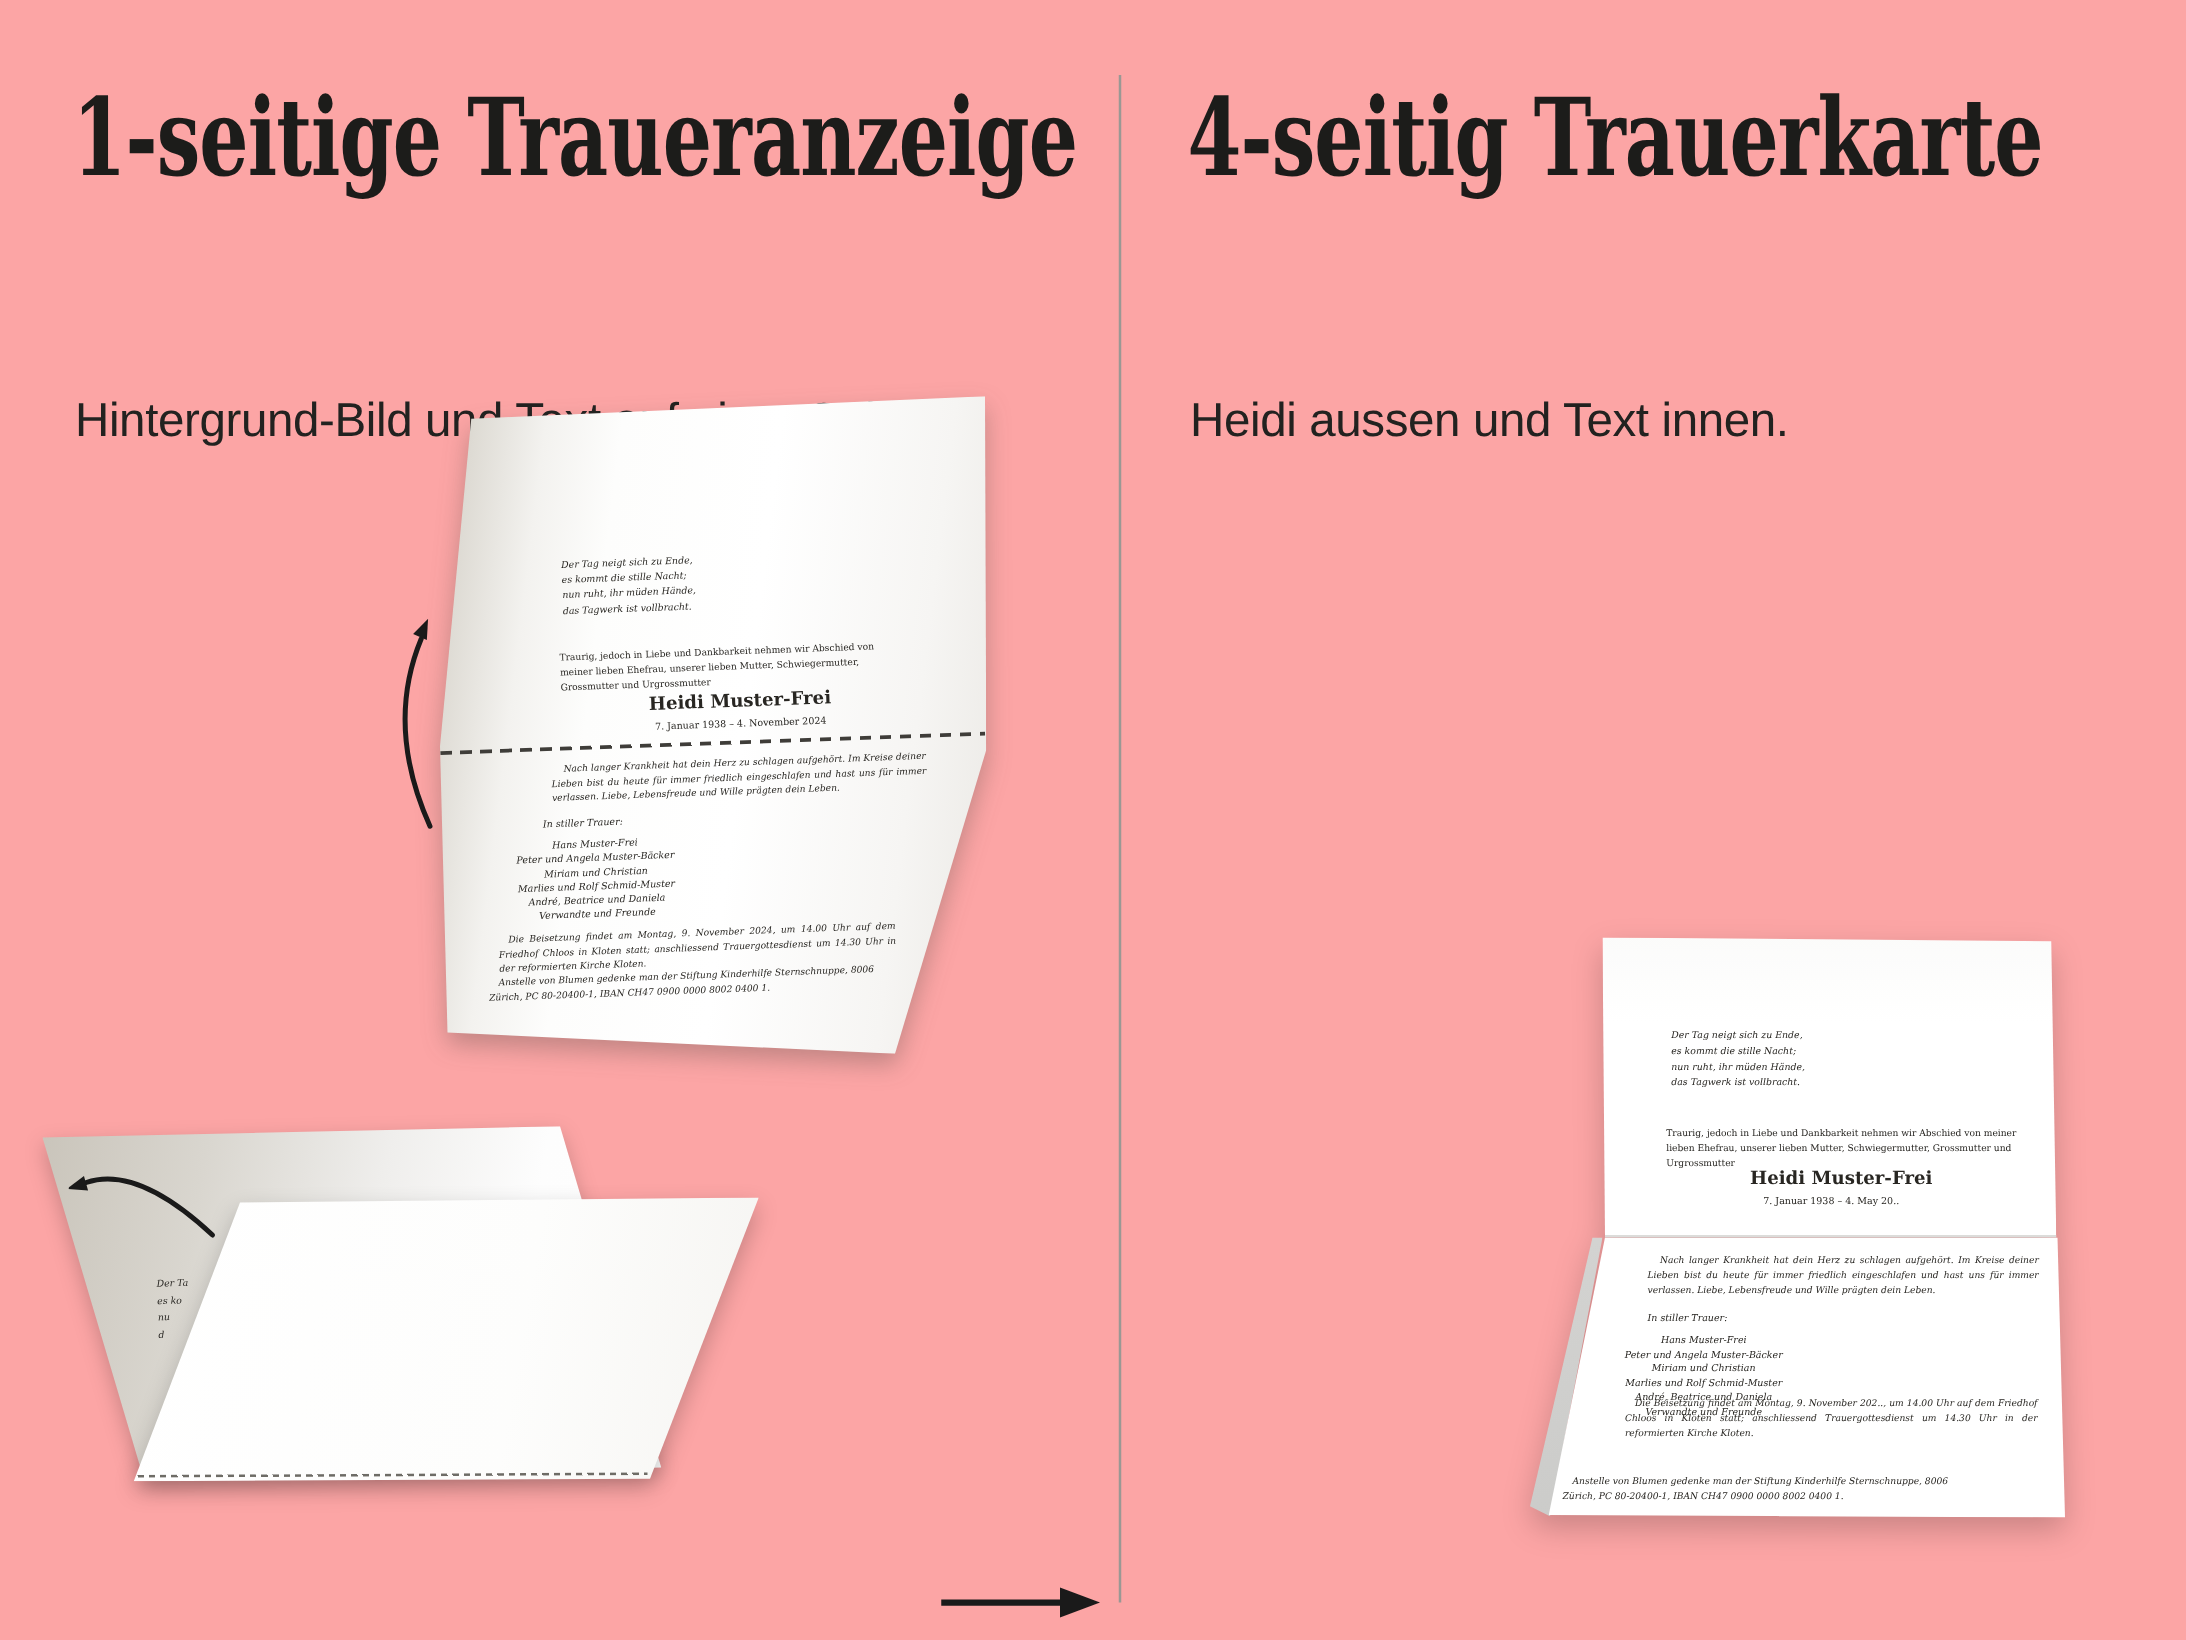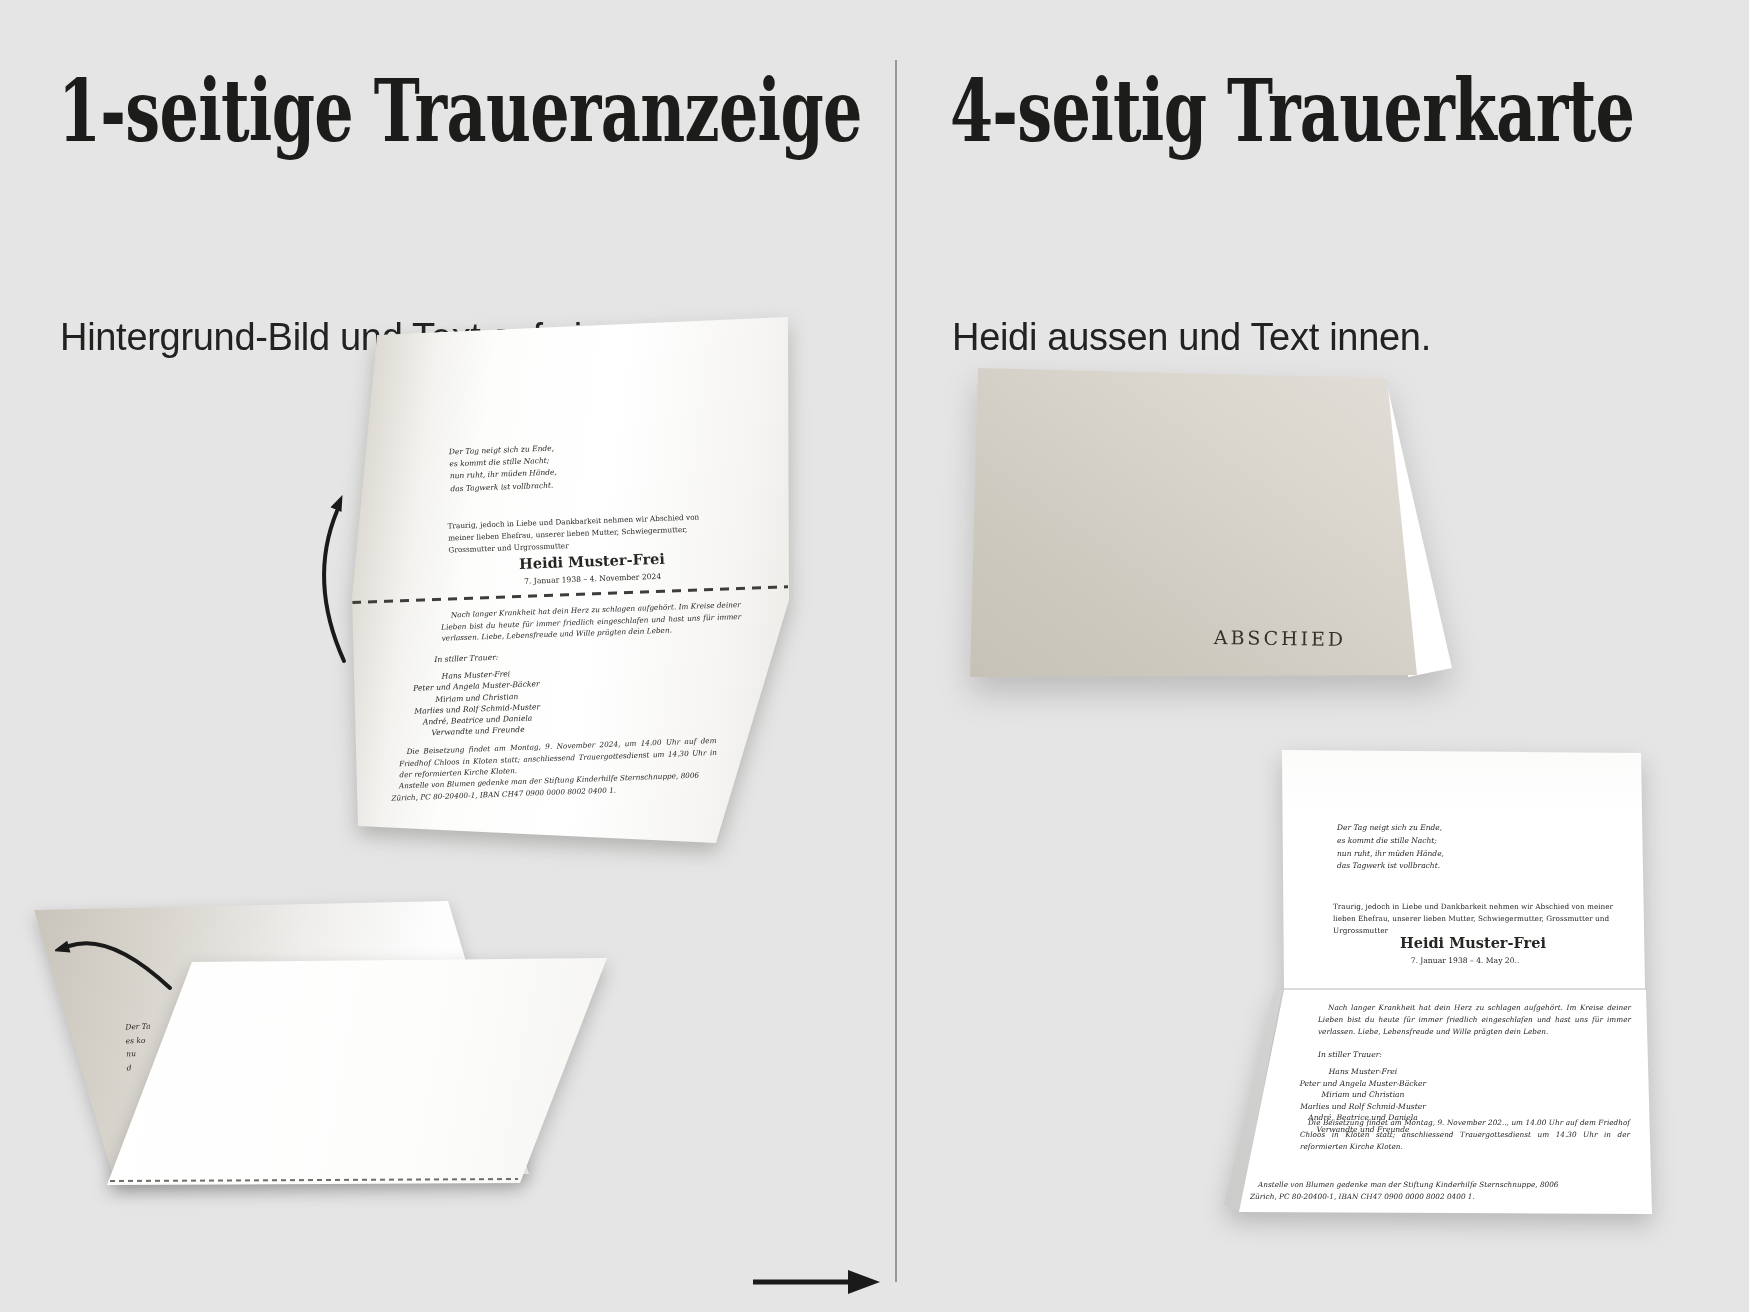--- a/index.html
+++ b/index.html
@@ -1,16 +1,16 @@
 <!DOCTYPE html>
 <html><head>
 <meta charset="utf-8">
 <style>
   html,body{margin:0;padding:0;}
-  .stage{position:relative;width:1749px;height:1312px;background:#e5e5e5;overflow:hidden;
+  .stage{position:relative;width:1749px;height:1312px;background:#fca5a5;overflow:hidden;
          font-family:"Liberation Sans",sans-serif;}
   .divider{position:absolute;left:895px;top:60px;width:2px;height:1222px;background:#9a9894;}
 
   
   .title{position:absolute;top:64px;font-family:"DejaVu Serif",serif;font-weight:700;
          font-size:86px;line-height:1.1;color:#1c1c1a;white-space:nowrap;}
   .slab{display:inline-block;transform:scaleX(.72);transform-origin:0 50%;letter-spacing:-1px;}
   .subtitle{position:absolute;top:316px;font-size:38px;letter-spacing:-.3px;color:#222220;white-space:nowrap;}
 
   
@@ -131,25 +131,20 @@
   <div class="frontw">
     <div class="frontsheet">
       <div class="perforation"></div>
     </div>
   </div>
   <svg class="arrow" style="left:55px;top:920px" width="125" height="80" viewBox="0 0 125 80">
     <path d="M115,68 Q55,12 14,26" stroke="#1a1a1a" stroke-width="4" fill="none" stroke-linecap="round"></path>
     <polygon points="0,-11 6,5 -6,5" transform="translate(9,28) rotate(-106)" fill="#1a1a1a"></polygon>
   </svg>
 
-  <div class="abschw">
-    <div class="absch-back"></div>
-    <div class="absch-front"></div>
-    <div class="absch-label">ABSCHIED</div>
-  </div>
 
   <div class="openw">
     <div class="ocover-edge"></div>
     <div class="otop"></div>
     <div class="obottom"></div>
     <div class="ocrease"></div>
 
     <div class="tb it pre" style="left:122px;top:77px;font-size:7.5px;line-height:12.8px">Der Tag neigt sich zu Ende,
 es kommt die stille Nacht;
 nun ruht, ihr müden Hände,

